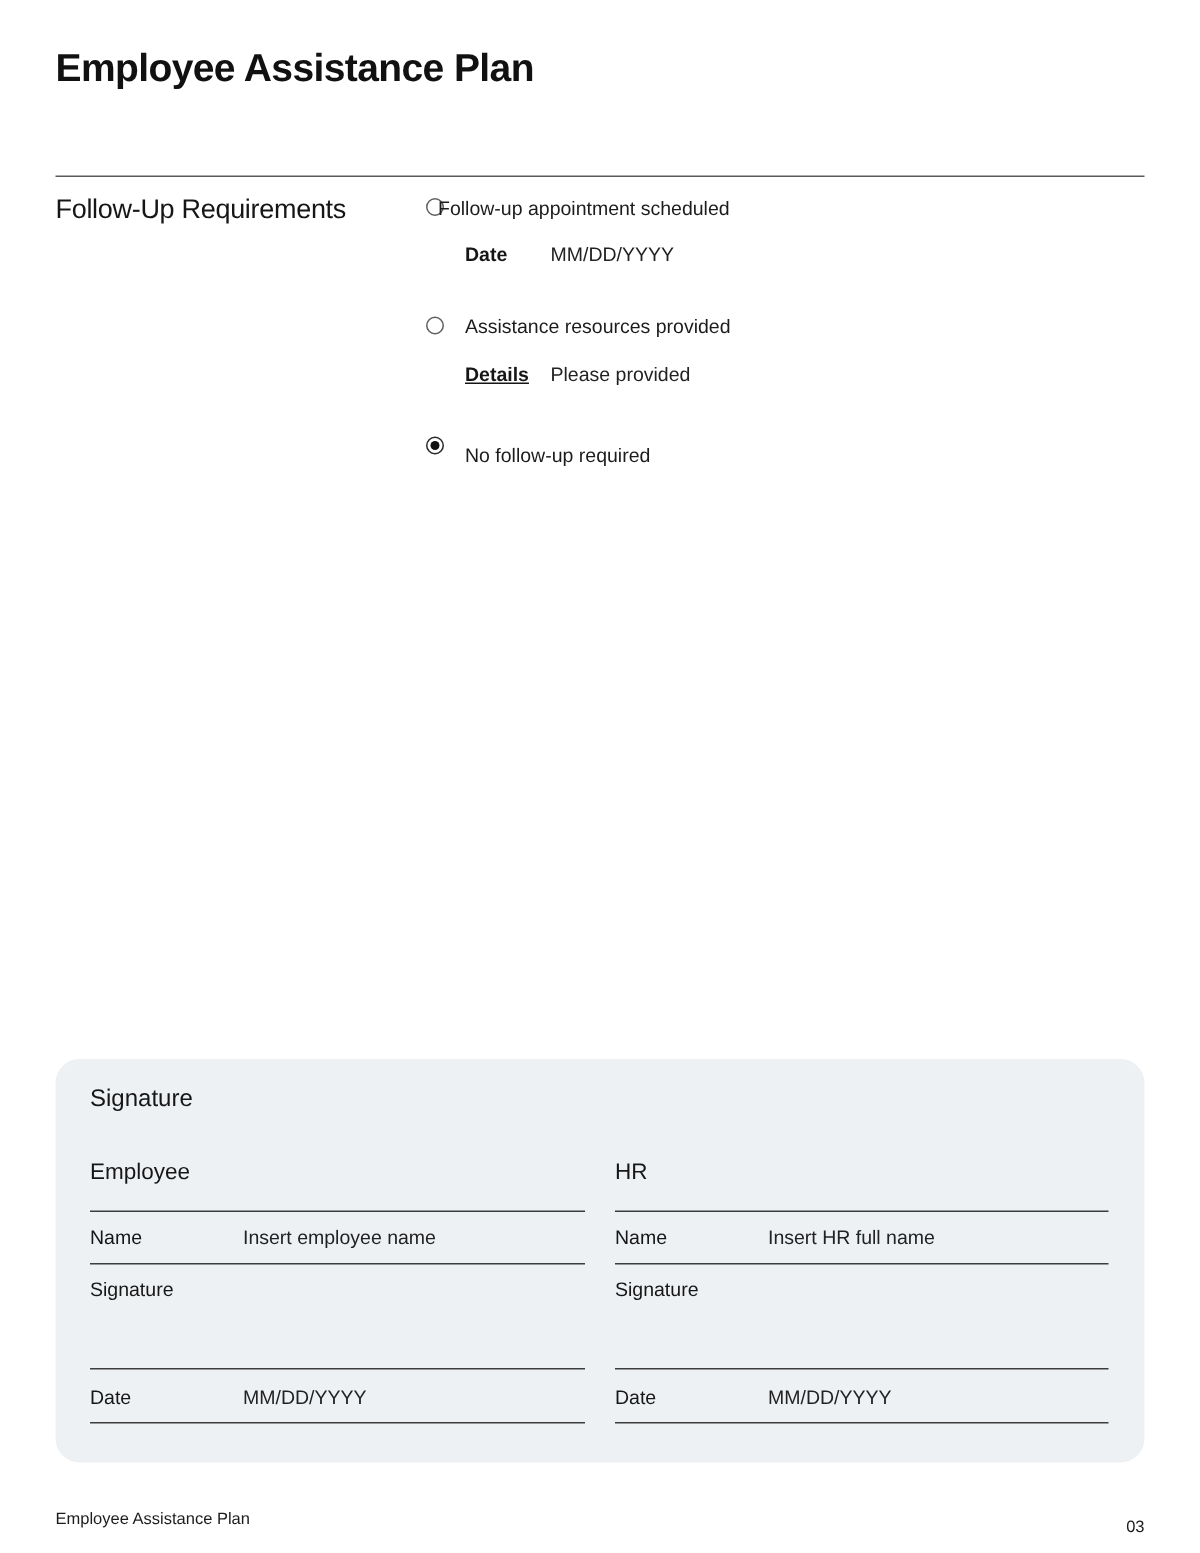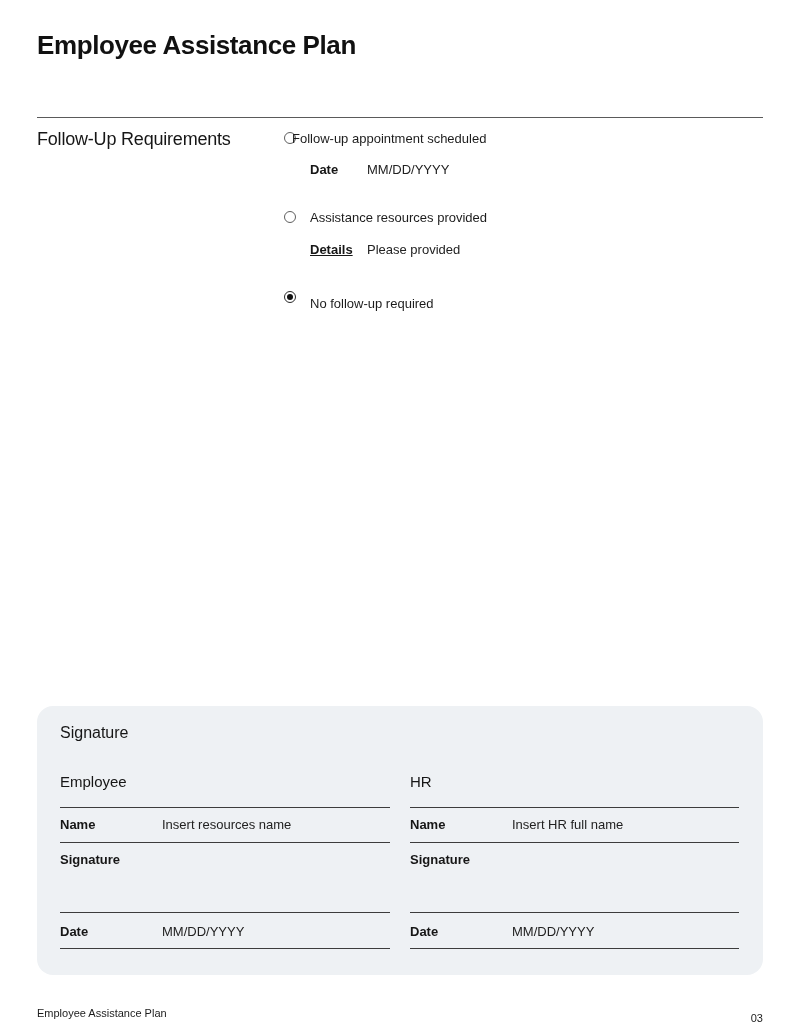--- a/index.html
+++ b/index.html
@@ -42,21 +42,21 @@
   .sub-label { font-size: 13px; font-weight: 700; color: #161616; }
   .sub-value { font-size: 13px; color: #222; }
 
   .sig-box {
     left: 37px; top: 706px; width: 726px; height: 269px;
     background: #eef1f4; border-radius: 16px;
   }
   .sig-title { left: 60px; top: 724px; font-size: 16px; color: #161616; }
   .col-heading { font-size: 15px; color: #161616; top: 773px; }
   .sig-line { height: 1px; background: #3c3c3c; }
-  .row-label { font-size: 13px; font-weight: 700; color: #161616; }
+  .row-label { font-size: 13px; font-weight: 400; color: #161616; }
   .row-value { font-size: 13px; color: #222; }
 
   .footer-left { left: 37px; top: 1007px; font-size: 11px; color: #1c1c1c; }
   .footer-right { right: 37px; top: 1012px; font-size: 11px; color: #1c1c1c; }
 </style>
 </head>
 <body>
 
 <h1 class="abs page-title">Employee Assistance Plan</h1>
 <div class="abs top-divider"></div>
@@ -75,21 +75,21 @@
 
 <span class="abs radio selected" style="left:284px; top:291px;"></span>
 <span class="abs opt-label" style="left:310px; top:296px;">No follow-up required</span>
 
 <div class="abs sig-box"></div>
 <div class="abs sig-title">Signature</div>
 
 <div class="abs col-heading" style="left:60px;">Employee</div>
 <div class="abs sig-line" style="left:60px; top:807px; width:330px;"></div>
 <span class="abs row-label" style="left:60px; top:817px;">Name</span>
-<span class="abs row-value" style="left:162px; top:817px;">Insert resources name</span>
+<span class="abs row-value" style="left:162px; top:817px;">Insert employee name</span>
 <div class="abs sig-line" style="left:60px; top:842px; width:330px;"></div>
 <span class="abs row-label" style="left:60px; top:852px;">Signature</span>
 <div class="abs sig-line" style="left:60px; top:912px; width:330px;"></div>
 <span class="abs row-label" style="left:60px; top:924px;">Date</span>
 <span class="abs row-value" style="left:162px; top:924px;">MM/DD/YYYY</span>
 <div class="abs sig-line" style="left:60px; top:948px; width:330px;"></div>
 
 <div class="abs col-heading" style="left:410px;">HR</div>
 <div class="abs sig-line" style="left:410px; top:807px; width:329px;"></div>
 <span class="abs row-label" style="left:410px; top:817px;">Name</span>

